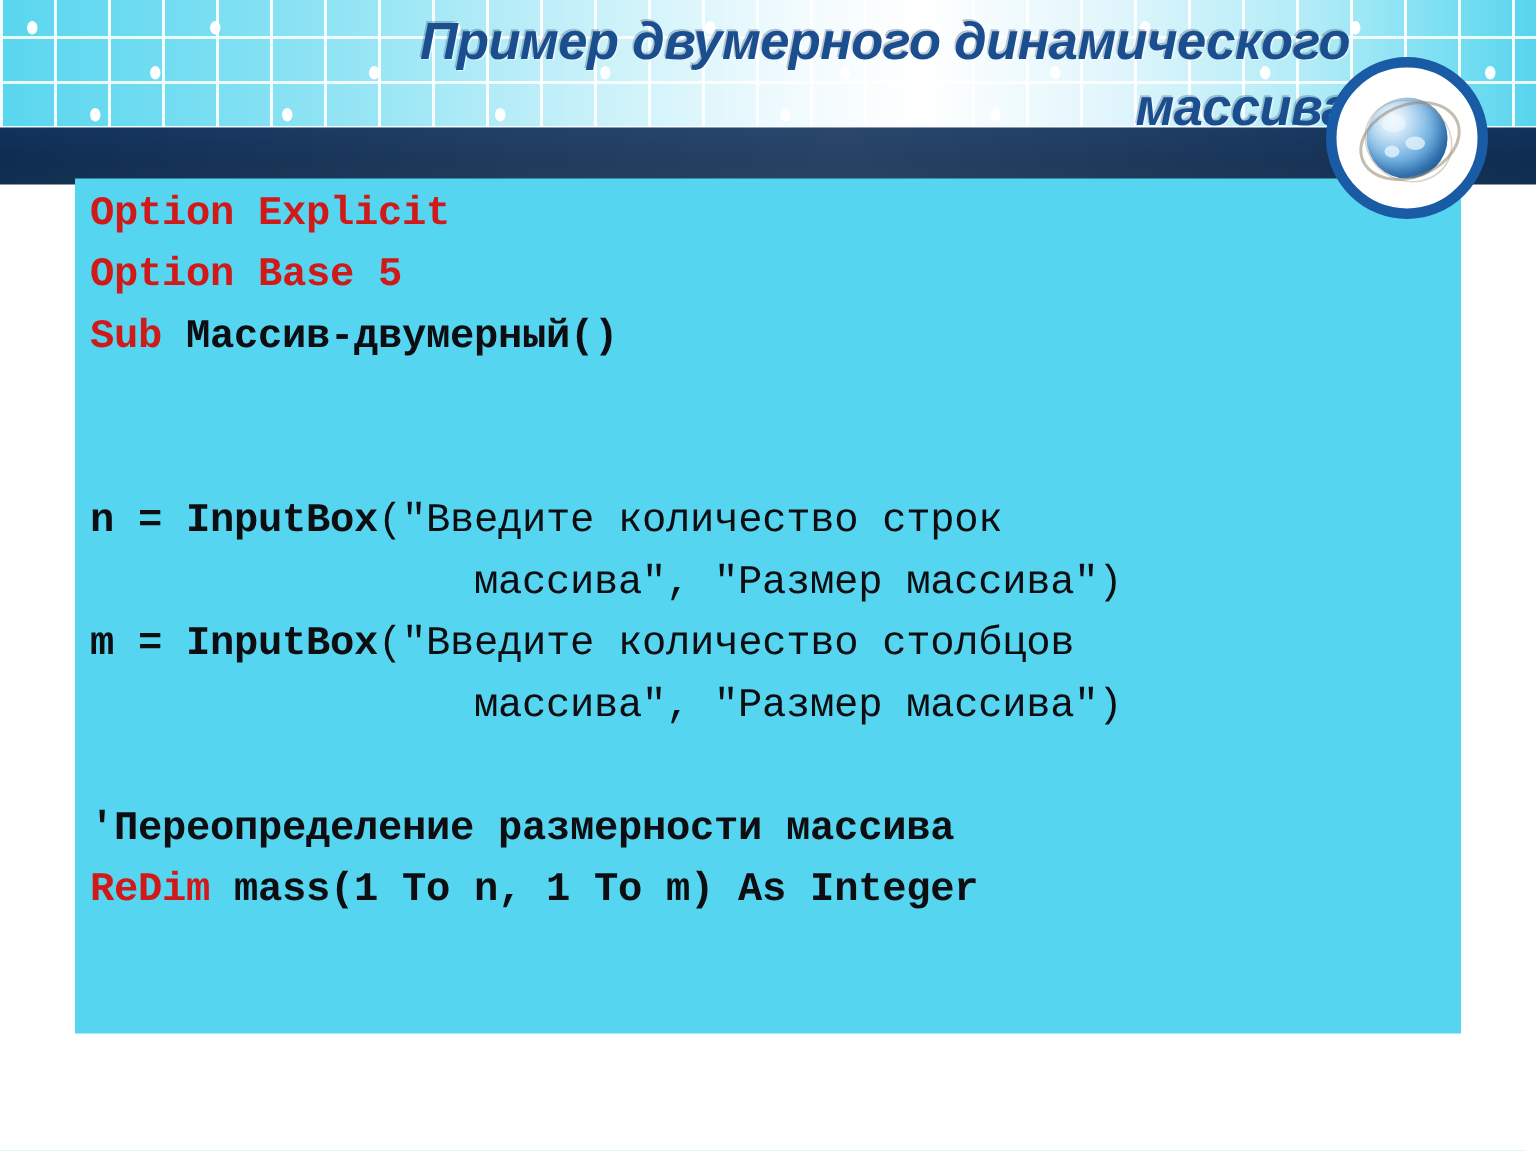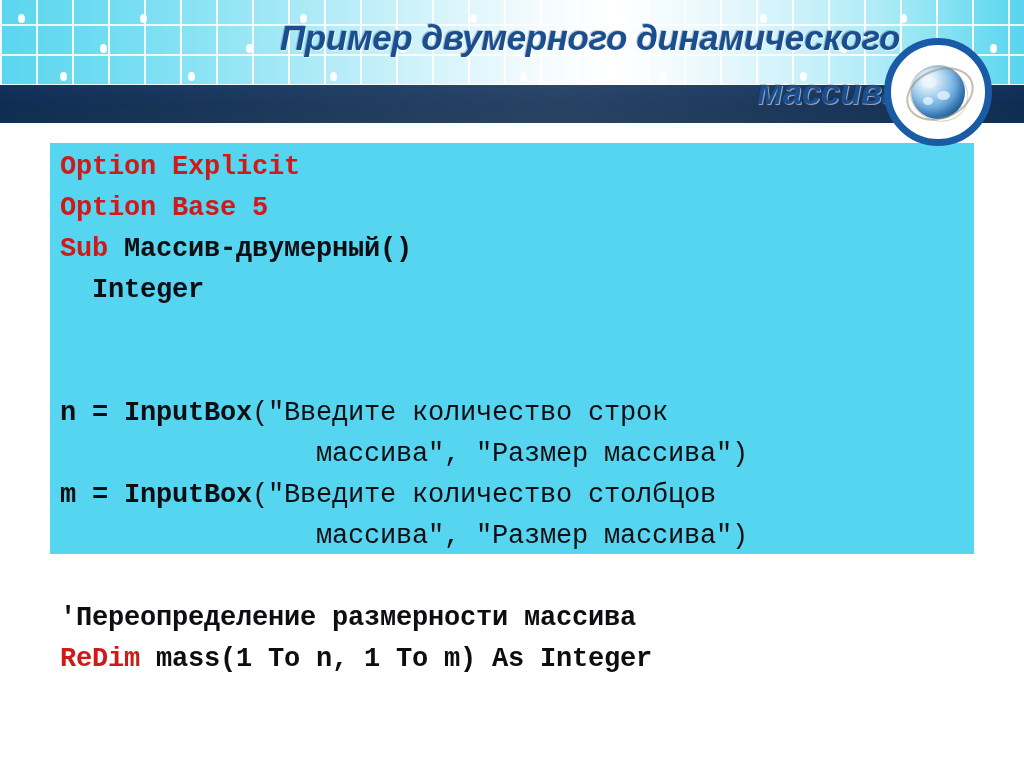--- a/index.html
+++ b/index.html
@@ -97,21 +97,20 @@
     font-style: italic;
     font-weight: bold;
     font-size: 35px;
     line-height: 44px;
     color: #1b4e8e;
     letter-spacing: -0.4px;
     text-shadow:
       1px 1px 0 rgba(255,255,255,0.55),
       -1px -1px 0 rgba(10,40,80,0.25);
     white-space: nowrap;
-    margin-top: 10px;
   }
   .title-line.second {
     color: #1b4e8e;
   }
 
   
   .globe-badge {
     position: absolute;
     left: 884px;
     top: 38px;
@@ -159,23 +158,23 @@
     width: 58px; height: 52px;
     border: 1px solid rgba(160,145,120,0.40);
     border-radius: 50%;
     transform: rotate(28deg);
   }
 
   
   .code-block {
     position: absolute;
     left: 50px;
-    top: 143px;
+    top: 119px;
     width: 924px;
-    height: 411px;
+    height: 570px;
     background: #55d5ef;
     padding: 0;
     box-sizing: border-box;
     z-index: 3;
   }
   .code-lines {
     position: absolute;
     left: 10px;
     top: 4px;
     right: 6px;
@@ -251,21 +250,20 @@
       <div class="globe-ring"></div>
       <div class="globe-ring2"></div>
     </div>
   </div>
 
   <div class="code-block">
     <div class="code-lines" id="code-lines">
         <div class="code-line"><span class="kw">Option</span><span class="kw"> Explicit</span></div>
         <div class="code-line"><span class="kw">Option</span><span class="kw"> Base 5</span></div>
         <div class="code-line"><span class="kw">Sub</span><span class="bold"> Массив-двумерный()</span></div>
-        <div class="code-line"><span class="bold">  Integer</span></div>
         <div class="code-line blank">&nbsp;</div>
         <div class="code-line blank">&nbsp;</div>
         <div class="code-line"><span class="bold">n = InputBox</span><span class="plain">("Введите количество строк</span></div>
         <div class="code-line"><span class="plain">                массива", "Размер массива")</span></div>
         <div class="code-line"><span class="bold">m = InputBox</span><span class="plain">("Введите количество столбцов</span></div>
         <div class="code-line"><span class="plain">                массива", "Размер массива")</span></div>
         <div class="code-line blank">&nbsp;</div>
         <div class="code-line"><span class="bold">'Переопределение размерности массива</span></div>
         <div class="code-line"><span class="kw">ReDim</span><span class="bold"> mass(1 To n, 1 To m) As Integer</span></div>
       </div>

